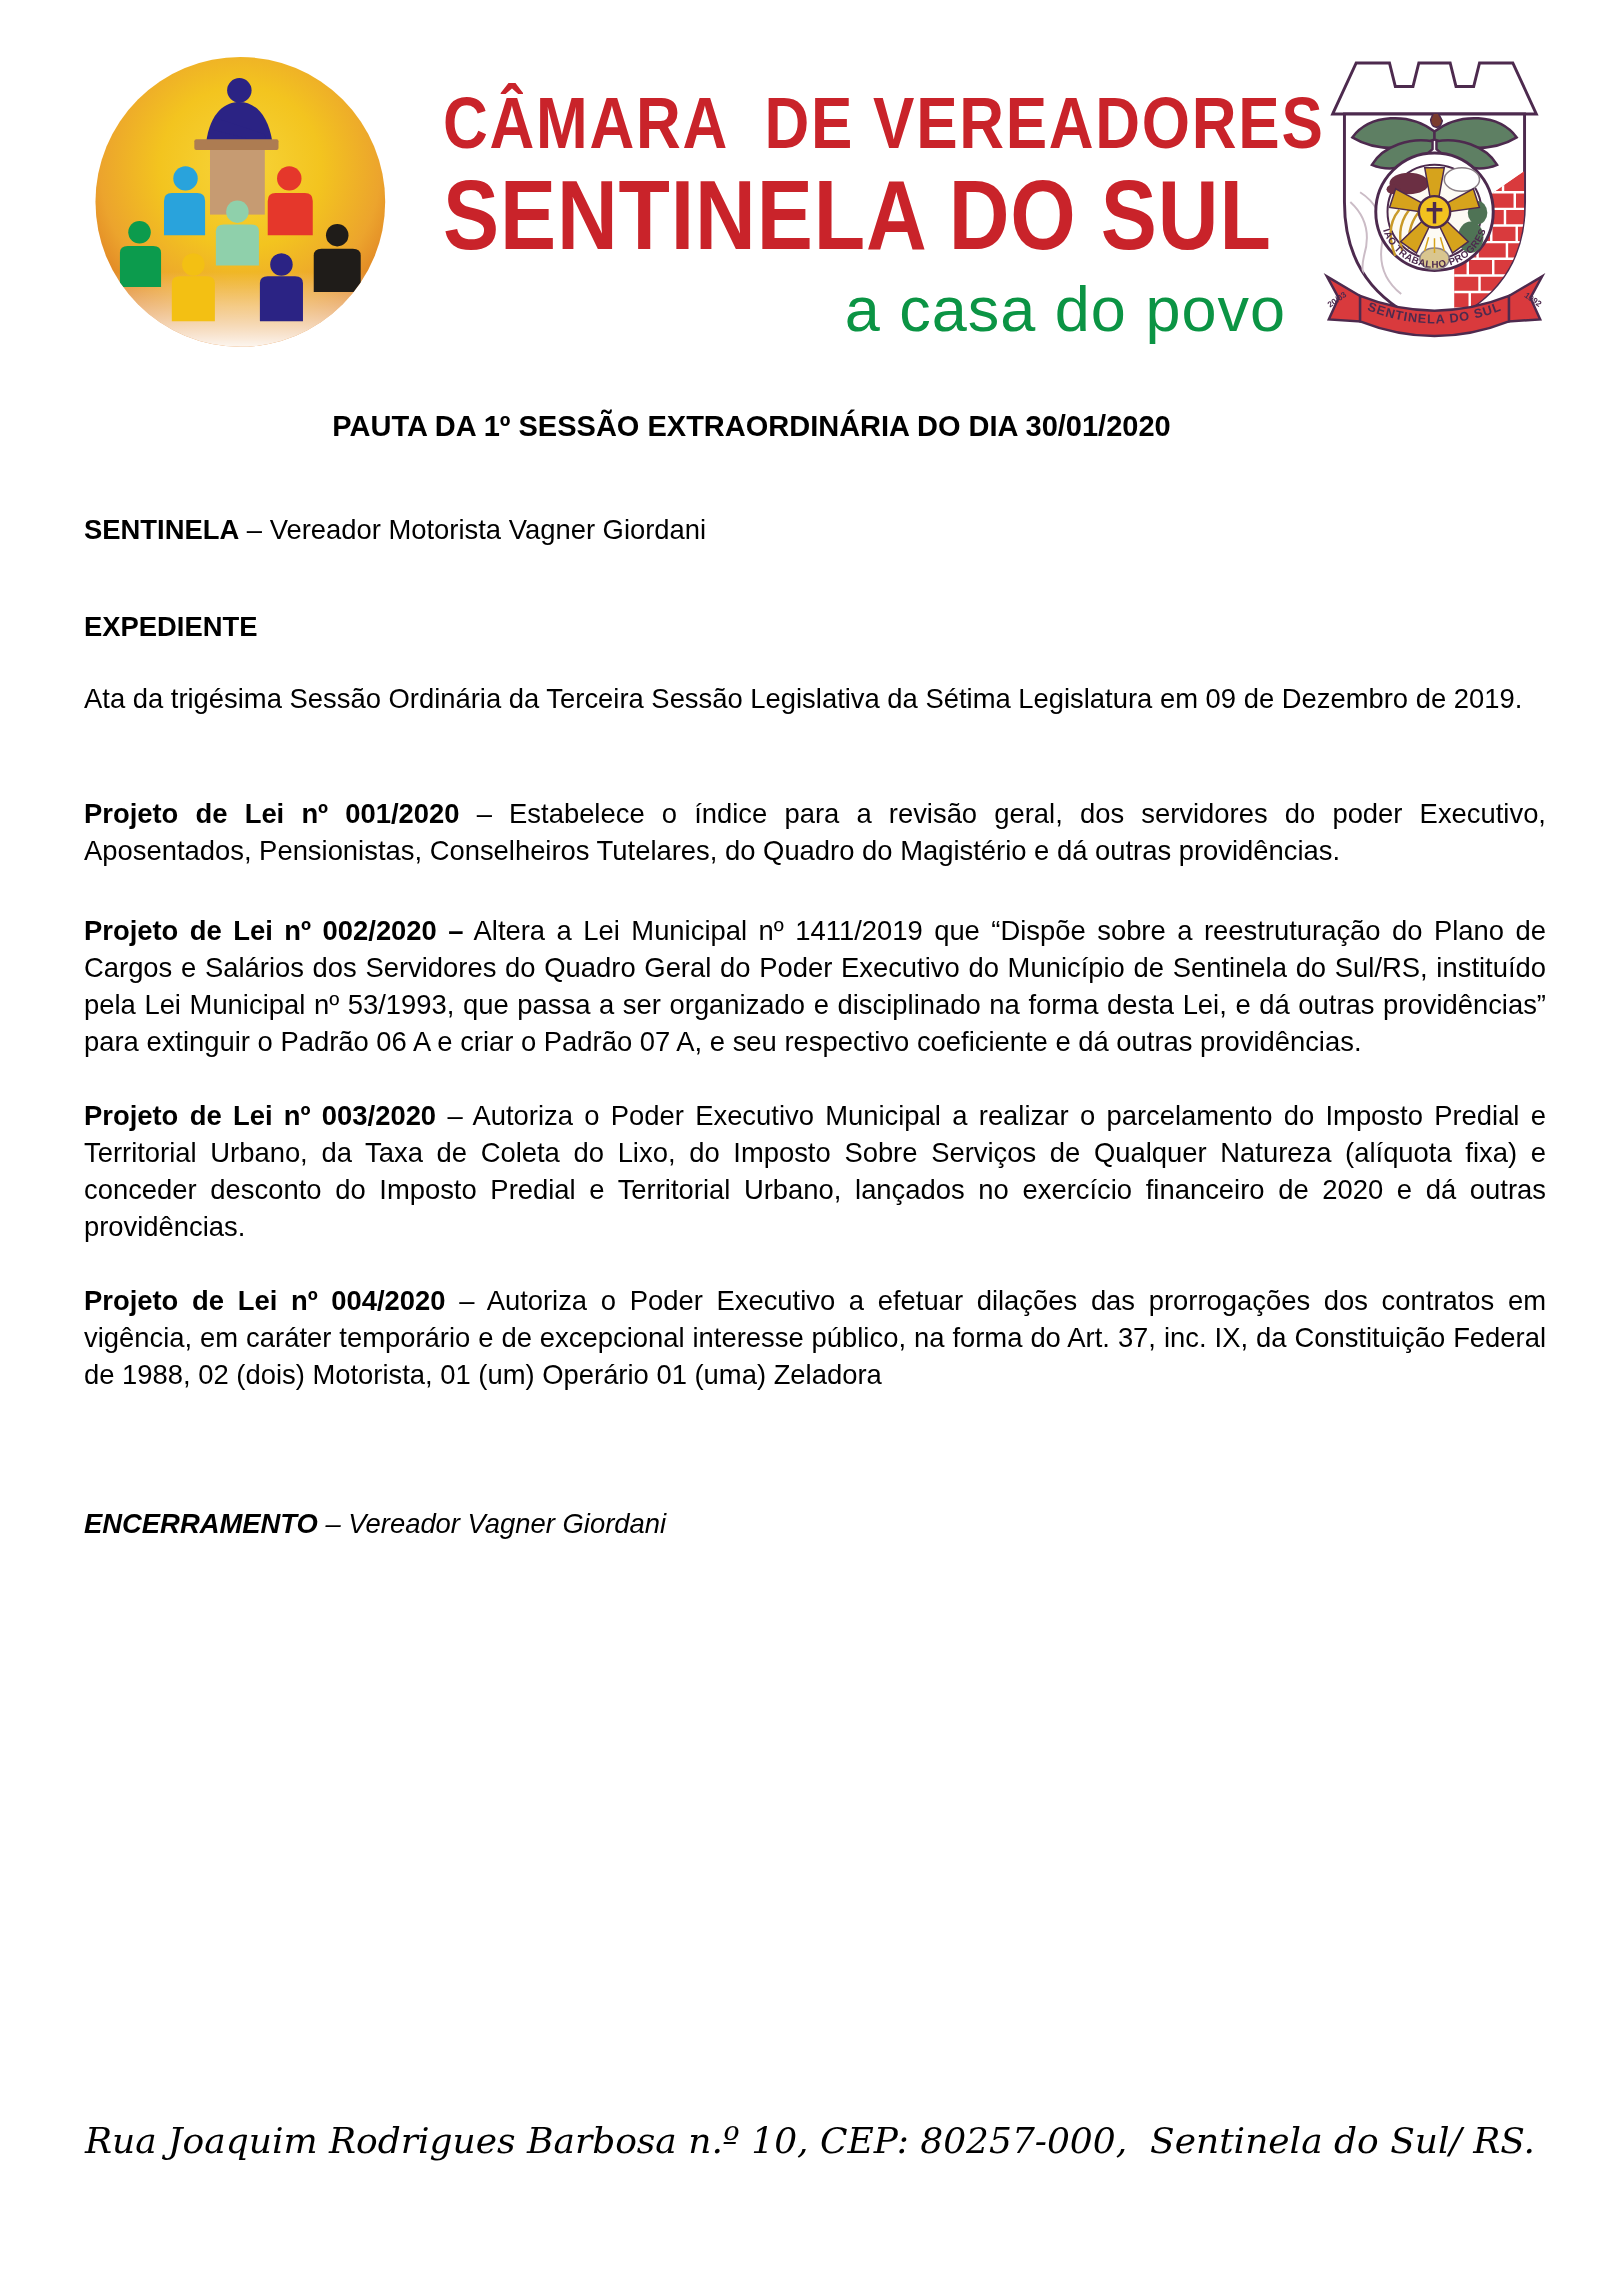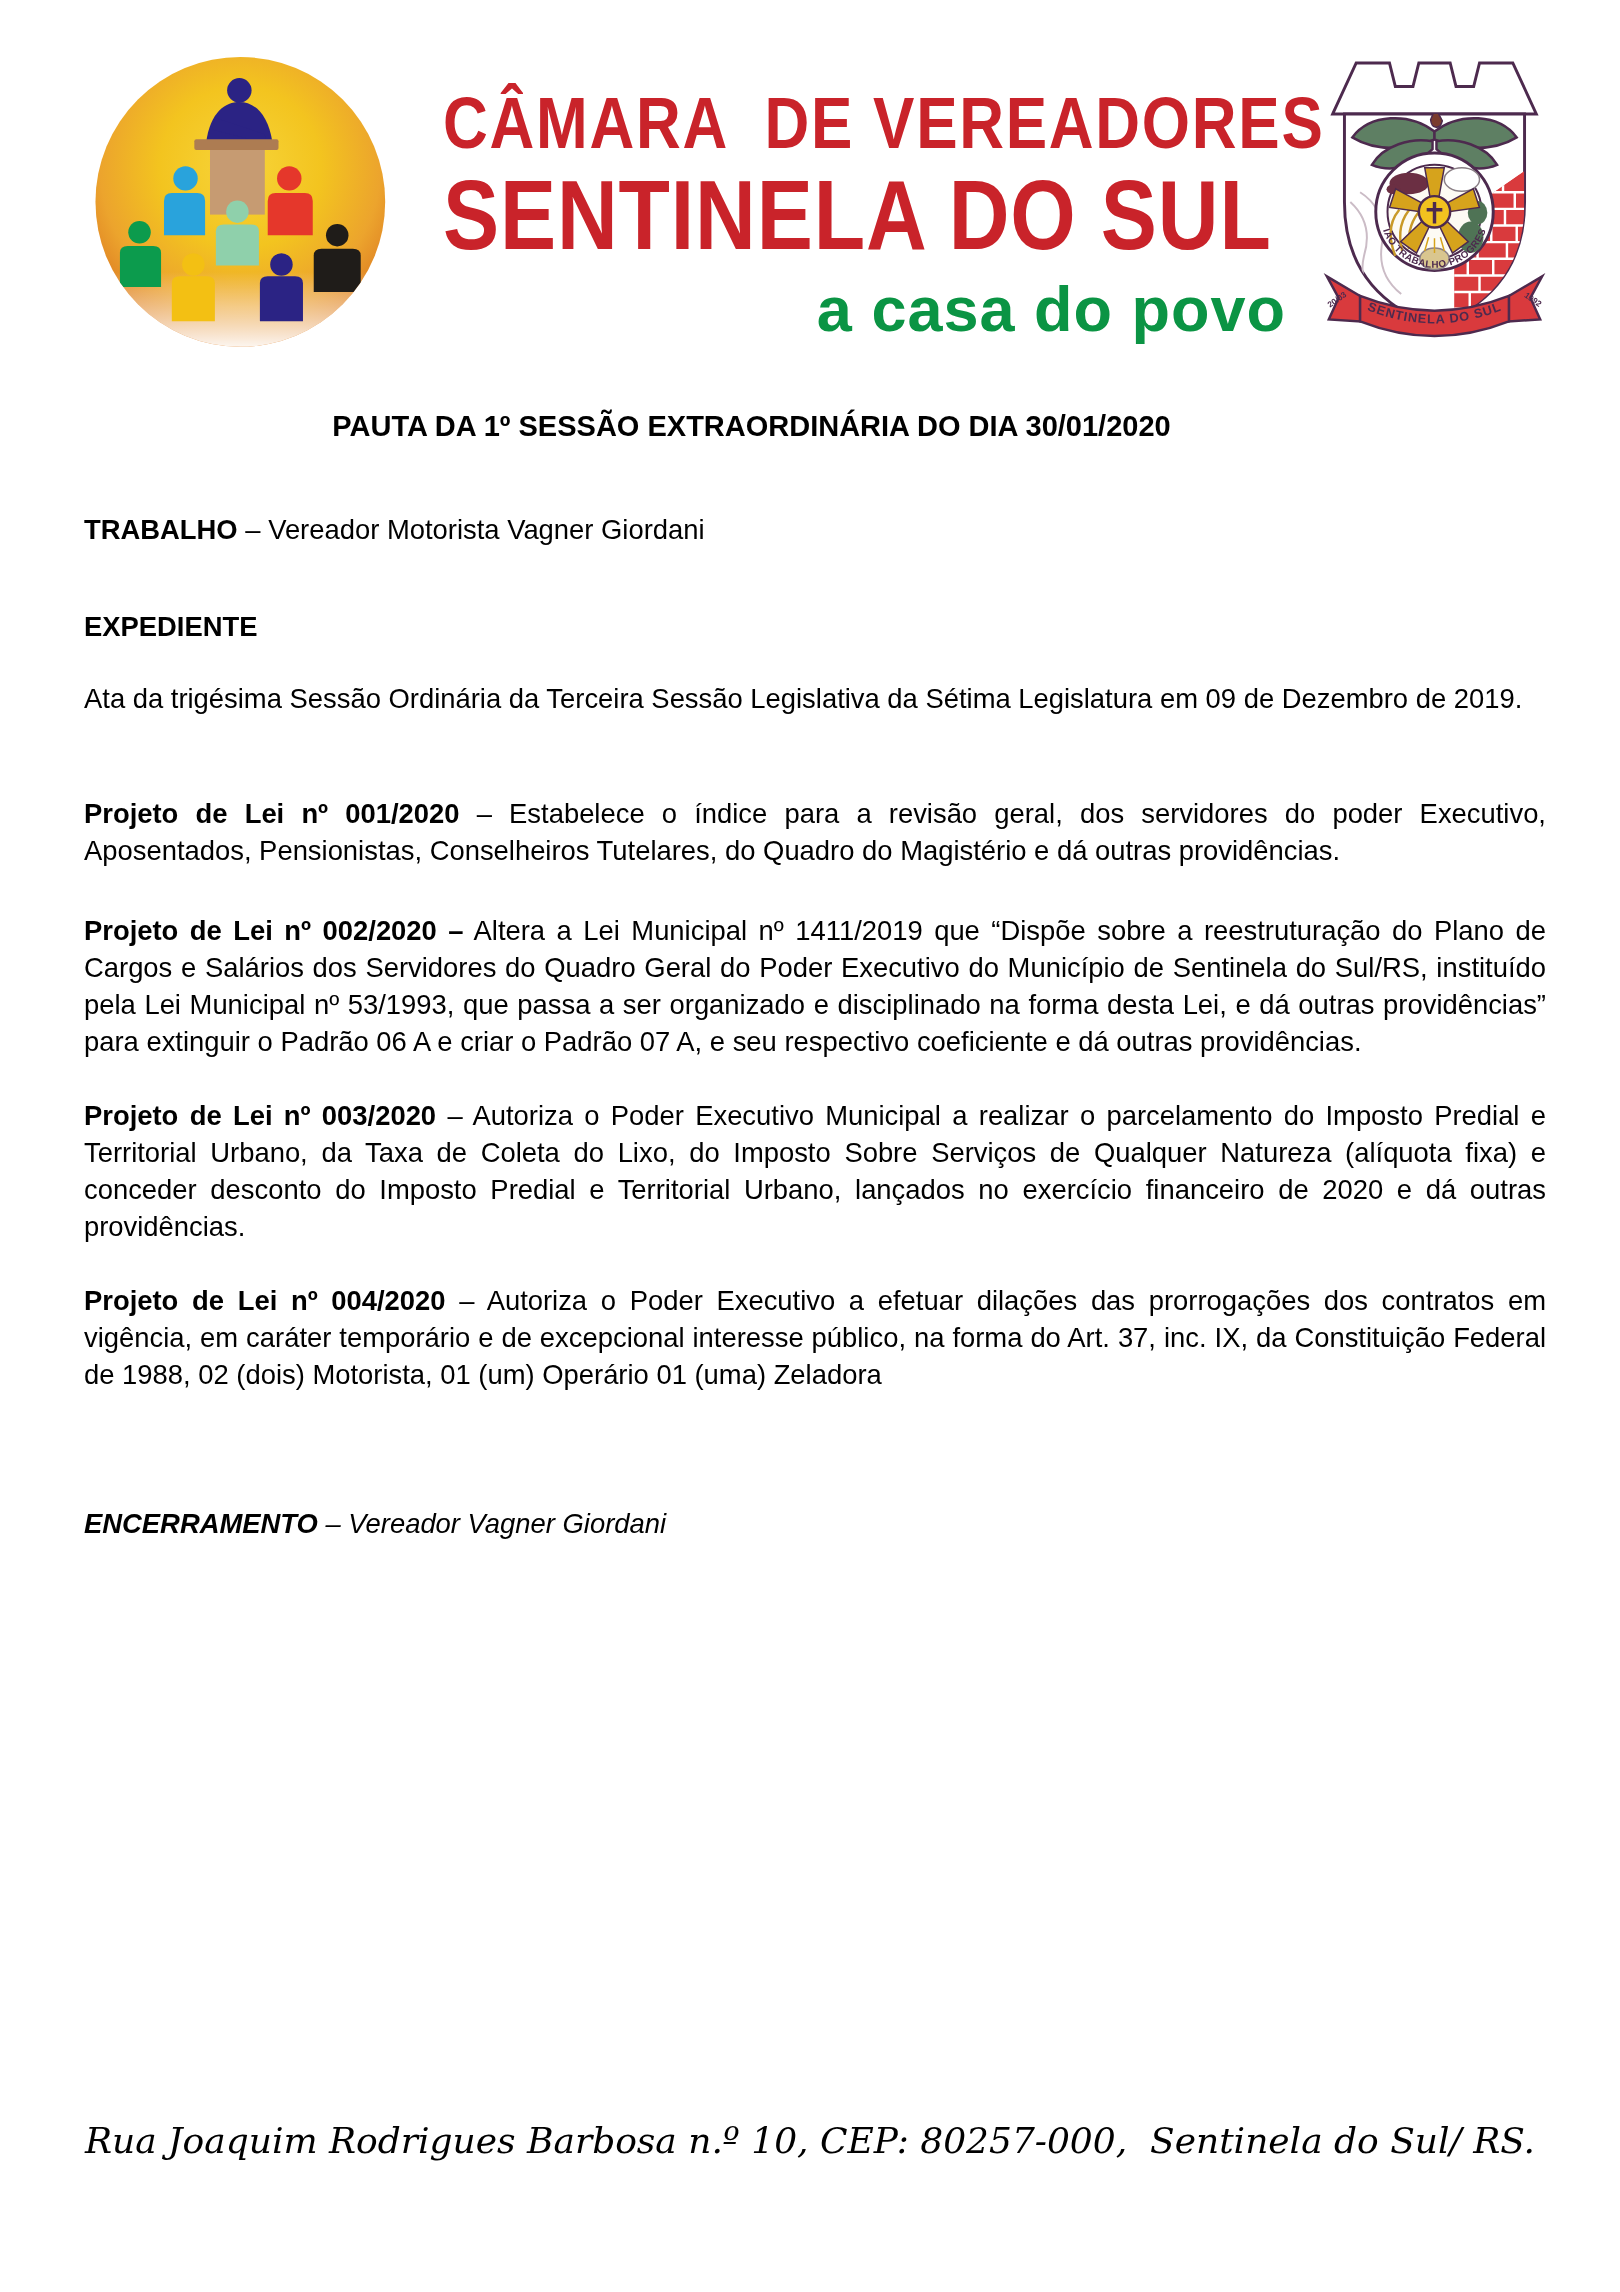--- a/index.html
+++ b/index.html
@@ -21,21 +21,21 @@
     letter-spacing:2px;white-space:pre;
     transform:scaleX(.85);transform-origin:left center;
   }
   .org-line2{
     font-weight:bold;color:#C9232A;font-size:99px;line-height:99px;
     letter-spacing:1px;white-space:pre;margin-top:5.9px;
     transform:scaleX(.85);transform-origin:left center;
   }
   .tagline{
     margin-top:13.7px;text-align:right;
-    font-weight:bold;color:#0B9444;font-size:63px;line-height:63px;
+    font-weight:normal;color:#0B9444;font-size:63px;line-height:63px;
     letter-spacing:1px;
   }
   
   .content{
     padding:407px 74px 0 84px;
     font-size:27.4px;line-height:37px;
   }
   .doc-title{
     text-align:center;font-weight:bold;font-size:29px;line-height:39px;
     padding-right:127px;
@@ -217,21 +217,21 @@
       </text>
       <text transform="translate(20,252) rotate(-35)" font-size="8.5" font-weight="bold" fill="#4d2a4e" text-anchor="middle">20/03</text>
       <text transform="translate(217,252) rotate(35)" font-size="8.5" font-weight="bold" fill="#4d2a4e" text-anchor="middle">1992</text>
     </g>
   </svg>
 
   <div class="content">
 
     <div class="doc-title">PAUTA DA 1º SESSÃO EXTRAORDINÁRIA DO DIA 30/01/2020</div>
 
-    <div class="line-abertura"><span class="lead">TRABALHO</span><span> – Vereador Motorista Vagner Giordani</span></div>
+    <div class="line-abertura"><span class="lead">SENTINELA</span><span> – Vereador Motorista Vagner Giordani</span></div>
 
     <div class="heading-expediente">EXPEDIENTE</div>
 
     <div class="para-ata">Ata da trigésima Sessão Ordinária da Terceira Sessão Legislativa da Sétima Legislatura em 09 de Dezembro de 2019.</div>
 
     <div class="para-p1"><span class="lead">Projeto de Lei nº 001/2020</span><span> – Estabelece o índice para a revisão geral, dos servidores do poder Executivo, Aposentados, Pensionistas, Conselheiros Tutelares, do Quadro do Magistério e dá outras providências.</span></div>
 
     <div class="para-p2"><span class="lead">Projeto de Lei nº 002/2020 –</span><span> Altera a Lei Municipal nº 1411/2019 que “Dispõe sobre a reestruturação do Plano de Cargos e Salários dos Servidores do Quadro Geral do Poder Executivo do Município de Sentinela do Sul/RS, instituído pela Lei Municipal nº 53/1993, que passa a ser organizado e disciplinado na forma desta Lei, e dá outras providências” para extinguir o Padrão 06 A e criar o Padrão 07 A, e seu respectivo coeficiente e dá outras providências.</span></div>
 
     <div class="para-p3"><span class="lead">Projeto de Lei nº 003/2020</span><span> – Autoriza o Poder Executivo Municipal a realizar o parcelamento do Imposto Predial e Territorial Urbano, da Taxa de Coleta do Lixo, do Imposto Sobre Serviços de Qualquer Natureza (alíquota fixa) e conceder desconto do Imposto Predial e Territorial Urbano, lançados no exercício financeiro de 2020 e dá outras providências.</span></div>

